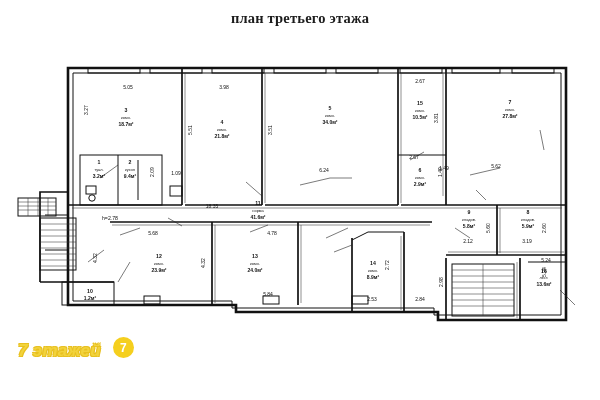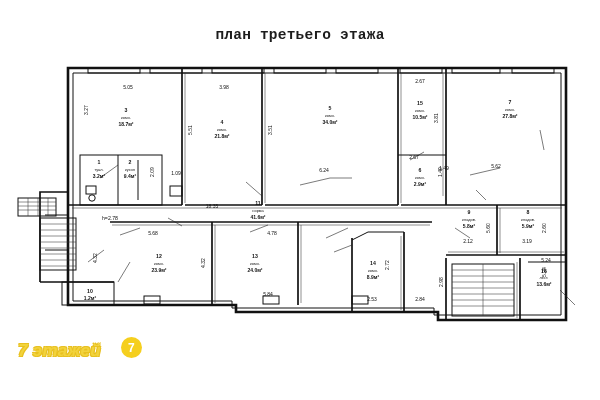--- a/index.html
+++ b/index.html
@@ -16,41 +16,41 @@
     color: #1a1a1a;
   }
   #page {
     position: absolute;
     inset: 0;
     background: #ffffff;
   }
   #plan-title {
     position: absolute;
     left: 0;
-    top: 27px;
+    top: 10px;
     width: 600px;
     text-align: center;
     font-size: 14.5px;
     font-weight: bold;
     letter-spacing: 0.2px;
     color: #1c1c1c;
-    font-family: Liberation Mono, monospace;
+    font-family: Liberation Serif, serif;
   }
   #floorplan-svg {
     position: absolute;
     left: 0;
     top: 0;
   }
   .logo-wrap {
     position: absolute;
     left: 18px;
     top: 337px;
     display: flex;
     align-items: center;
-    gap: 20px;
+    gap: 12px;
   }
   .logo-text {
     font-size: 17px;
     font-weight: bold;
     font-style: italic;
     color: #f2d33c;
     text-shadow:
       -1px -1px 0 #e8c020, 1px -1px 0 #e8c020,
       -1px  1px 0 #e8c020, 1px  1px 0 #e8c020;
     font-family: "Liberation Sans", sans-serif;

